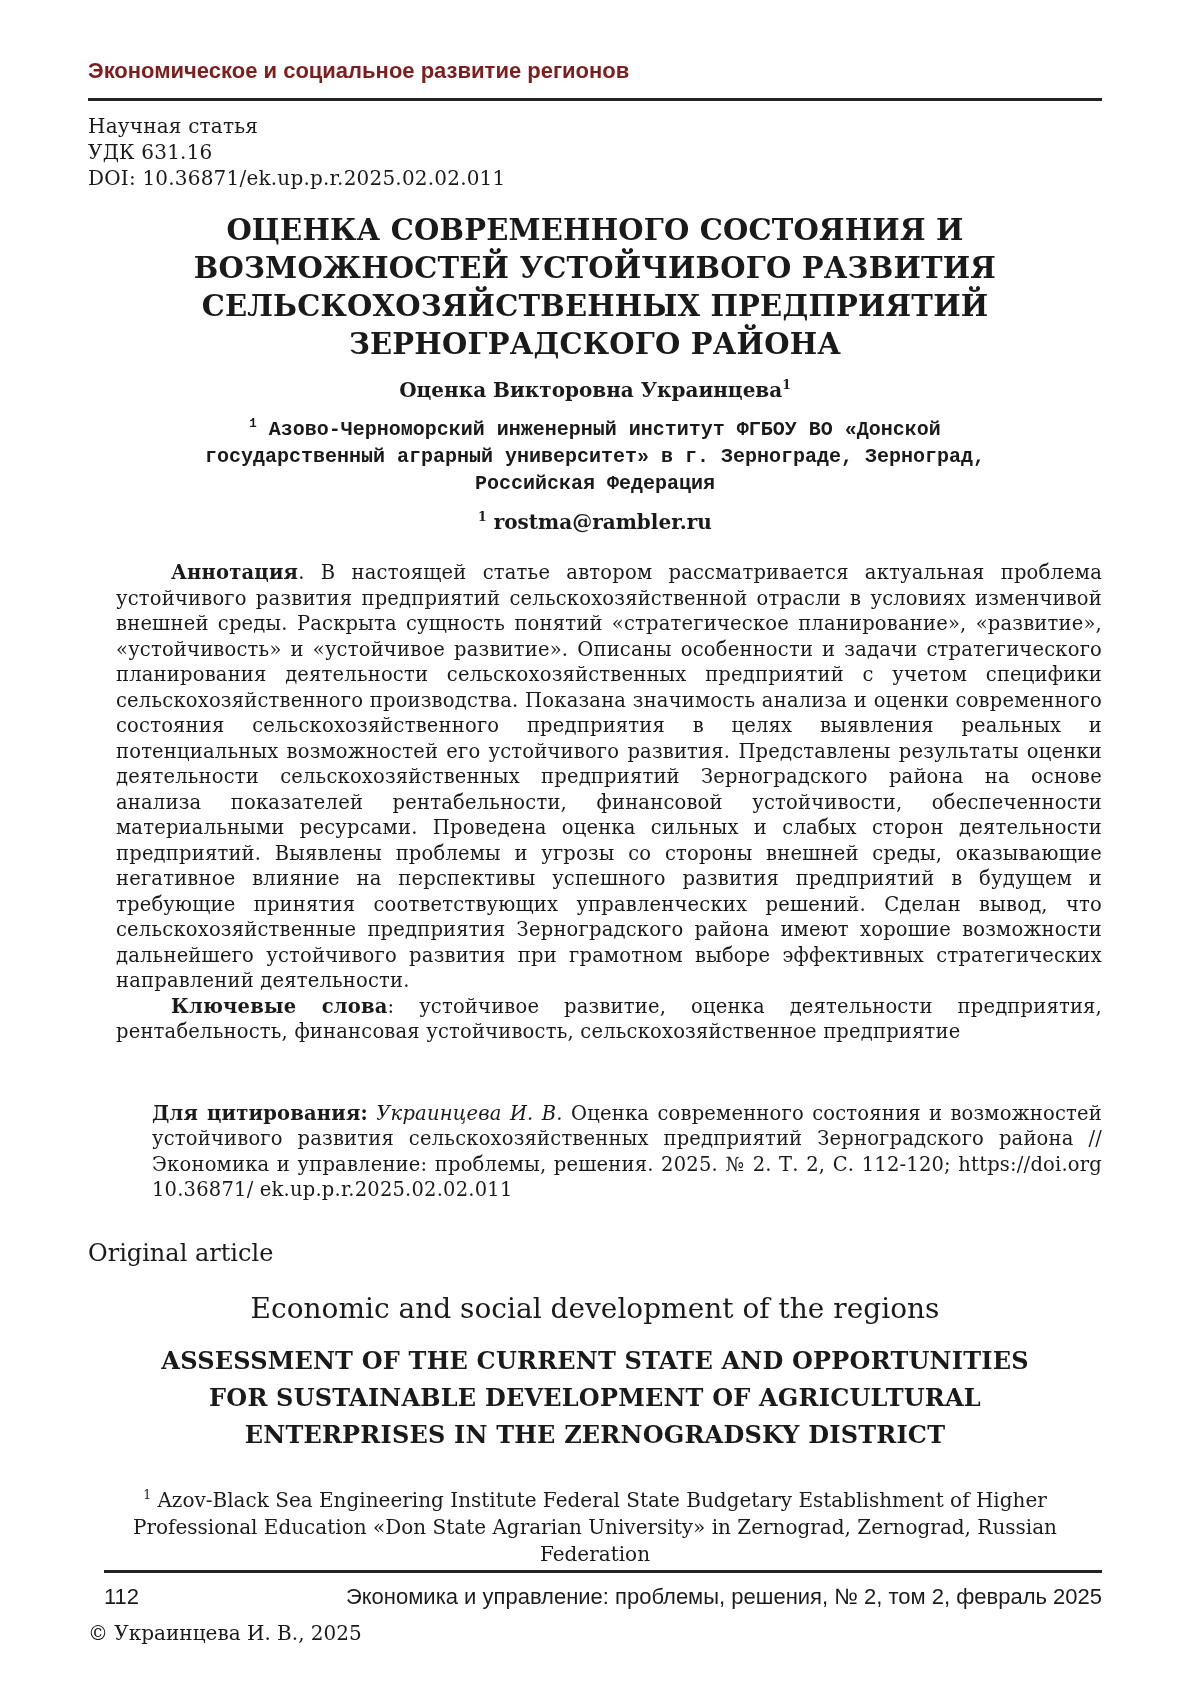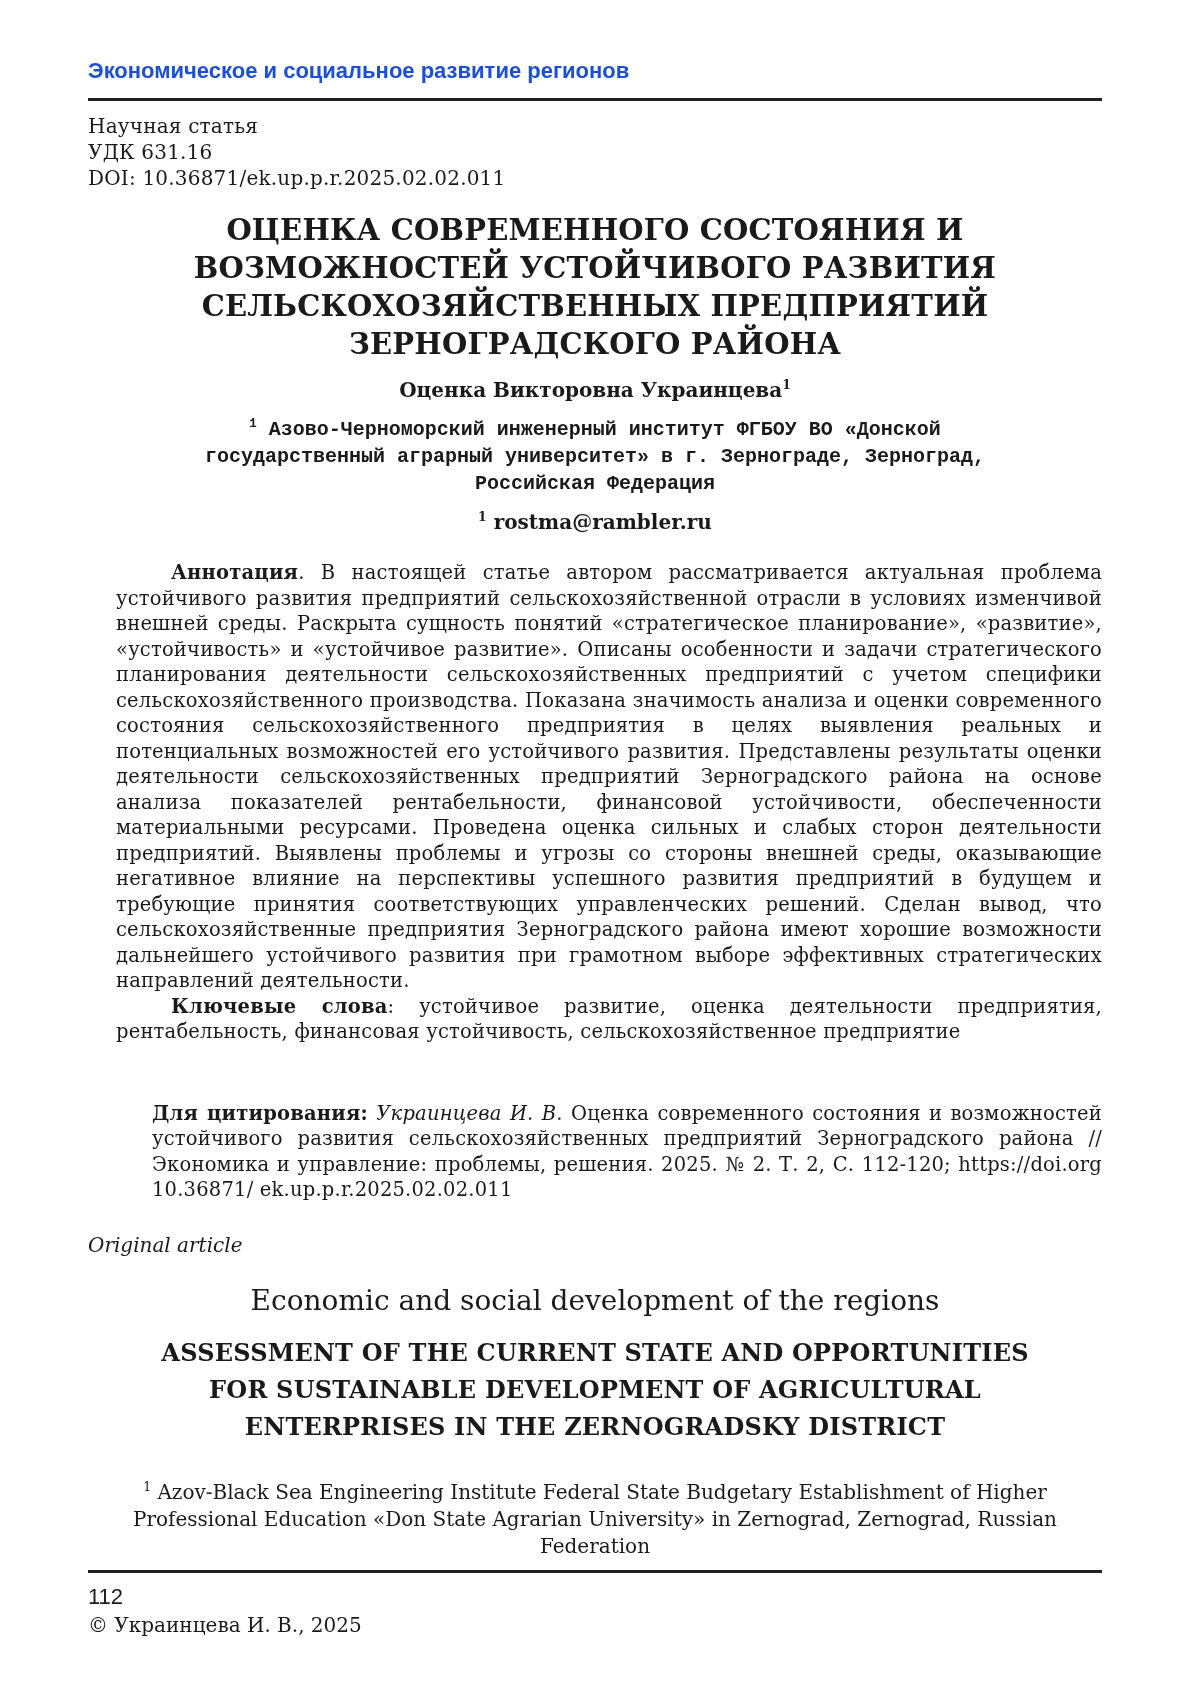--- a/index.html
+++ b/index.html
@@ -15,21 +15,21 @@
   }
   .content {
     padding: 58px 98px 0 88px;
   }
 
   .running-head {
     font-family: "Liberation Sans", sans-serif;
     font-weight: bold;
     font-size: 22px;
     line-height: 26px;
-    color: #1d4ed8;
+    color: #7f1d1d;
   }
   .rule {
     border: none;
     border-top: 3px solid #222222;
     margin-top: 14px;
   }
 
   .meta-block { margin-top: 12px; font-size: 20px; line-height: 26px; }
   .meta-block div { letter-spacing: 0.2px; }
 
@@ -60,21 +60,21 @@
 
   .citation-block {
     margin: 56px 0 0 64px;
     font-size: 19.5px;
     line-height: 25.5px;
     text-align: justify;
     letter-spacing: 0.2px;
   }
   .citation-block i { font-style: italic; }
 
-  .original-article { margin-top: 30px; font-size: 20px; line-height: 25px; font-style: italic; }
+  .original-article { margin-top: 38px; font-size: 24px; line-height: 25px; }
 
   .section-title-en {
     margin-top: 24px;
     text-align: center;
     font-size: 28px;
     line-height: 38px;
   }
 
   .title-en {
     margin: 14px auto 0 auto;
@@ -85,21 +85,21 @@
     letter-spacing: 0.2px;
   }
 
   .author-block-en { margin-top: 34px; text-align: center; font-size: 20px; line-height: 27px; }
   .affiliation-en { max-width: 960px; margin: 0 auto; }
 
   .copyright { margin-top: 52px; font-size: 20px; line-height: 26px; }
 
   .footer {
     position: absolute;
-    left: 88px;
+    left: 104px;
     right: 98px;
     top: 1570px;
   }
   .footer-rule { border: none; border-top: 3px solid #222222; }
   .footer-row {
     margin-top: 11px;
     display: flex;
     justify-content: space-between;
     align-items: baseline;
     font-family: "Liberation Sans", sans-serif;
@@ -155,15 +155,16 @@
     </div>
 
     <div class="copyright">© Украинцева И. В., 2025</div>
 
   </div>
 
   <div class="footer">
     <div class="footer-rule"></div>
     <div class="footer-row">
       <span>112</span>
+      <span>Экономика и управление: проблемы, решения, № 2, том 2, февраль 2025</span>
     </div>
   </div>
 </div>
 
 </body></html>

